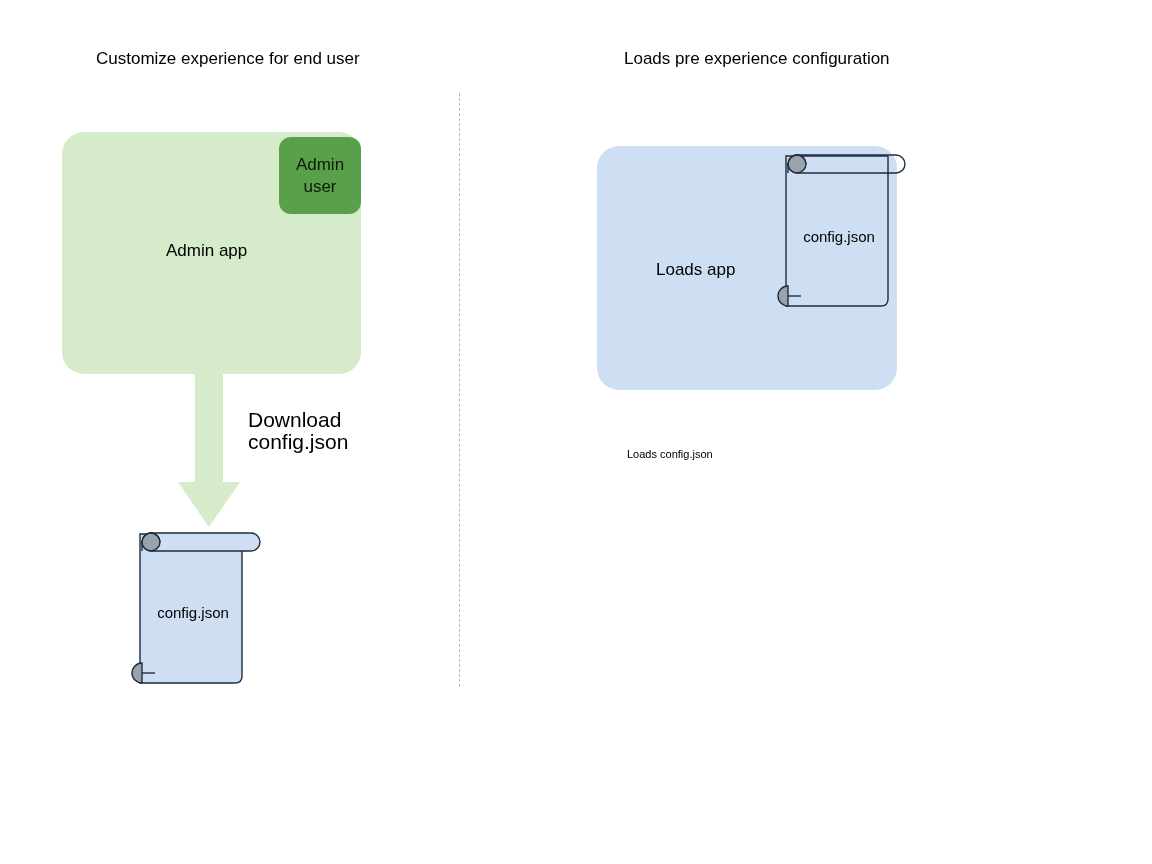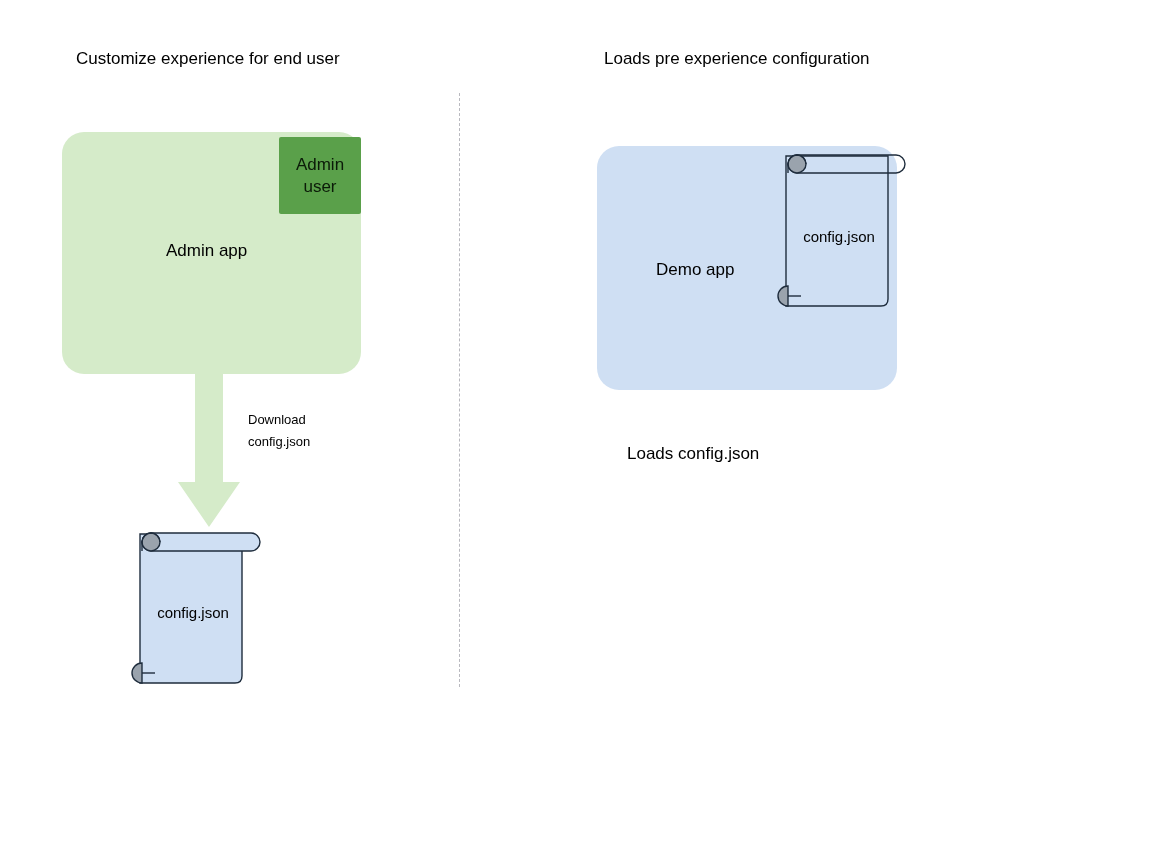--- a/index.html
+++ b/index.html
@@ -24,20 +24,21 @@
 
   
   .abs { position: absolute; }
 
   
   .section-title {
     font-size: 17px;
     line-height: 20px;
     color: #000000;
     white-space: nowrap;
+    margin-left: 20px;
   }
 
   
   .divider {
     position: absolute;
     left: 459px;
     top: 93px;
     width: 0;
     height: 594px;
     border-left: 1px dashed #b9b9bf;
@@ -56,40 +57,40 @@
     font-size: 17px;
     line-height: 20px;
     color: #000000;
     white-space: nowrap;
   }
 
   
   .admin-panel {
     position: absolute;
     background: #5aa04a;
-    border-radius: 2px;
+    border-radius: 12px;
     display: flex;
     align-items: center;
     justify-content: center;
     text-align: center;
   }
   .admin-panel-label {
     font-size: 17px;
     line-height: 22px;
     color: #0b1b08;
   }
 
   
   .arrow {
     position: absolute;
   }
 
   .arrow-label {
     position: absolute;
-    font-size: 13px;
+    font-size: 21px;
     line-height: 22px;
     color: #000000;
     white-space: nowrap;
   }
 
   
   .doc {
     position: absolute;
   }
   .doc svg { display: block; overflow: visible; }
@@ -97,21 +98,21 @@
     position: absolute;
     font-size: 15px;
     line-height: 18px;
     color: #000000;
     white-space: nowrap;
     text-align: center;
   }
 
   .caption {
     position: absolute;
-    font-size: 17px;
+    font-size: 11px;
     line-height: 20px;
     color: #000000;
     white-space: nowrap;
   }
 </style>
 </head>
 <body>
 
 <div class="canvas">
 
@@ -156,21 +157,21 @@
   </div>
 
   <div class="doc-label" style="left:122px; top:604px; width:142px;">config.json</div>
 
   <div class="divider"></div>
 
   <div class="section-title abs" style="left:604px; top:49px;">Loads pre experience configuration</div>
 
   <div class="app-box blue" style="left:597px; top:146px; width:300px; height:244px;"></div>
 
-  <div class="app-box-label" style="left:656px; top:260px;">Demo app</div>
+  <div class="app-box-label" style="left:656px; top:260px;">Loads app</div>
 
   <div class="doc" style="left:768px; top:152px; width:142px; height:160px;">
     <svg width="142" height="160" viewBox="0 0 142 160" xmlns="http://www.w3.org/2000/svg">
 
       <path d="M18,4 L120,4 L120,147 Q120,154 113,154 L18,154 Z" fill="none" stroke="#1f2d3d" stroke-width="1.4"></path>
 
       <path d="M20,134 A10,10 0 1 0 20,154 L20,144 Z" fill="#9aa3ad" stroke="#1f2d3d" stroke-width="1.4"></path>
       <path d="M20,144 L33,144" stroke="#1f2d3d" stroke-width="1.4" fill="none"></path>
 
       <path d="M29,3 L128,3 A9,9 0 0 1 128,21 L29,21 A9,9 0 0 1 29,3 Z" fill="none" stroke="#1f2d3d" stroke-width="1.4"></path>

